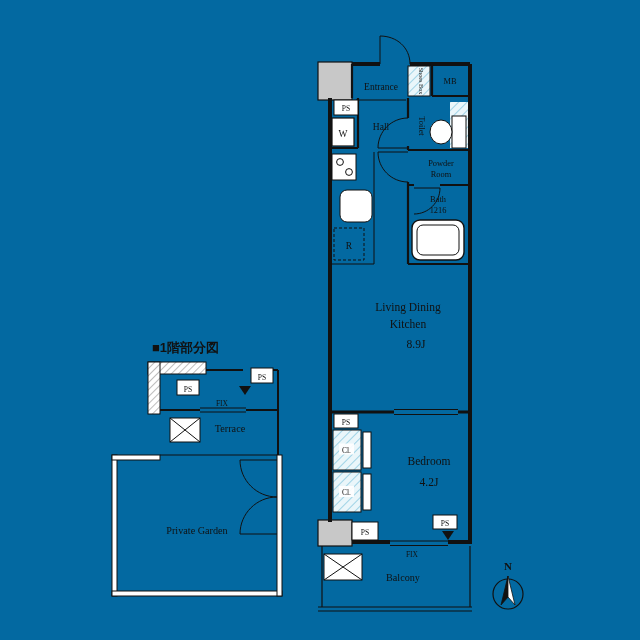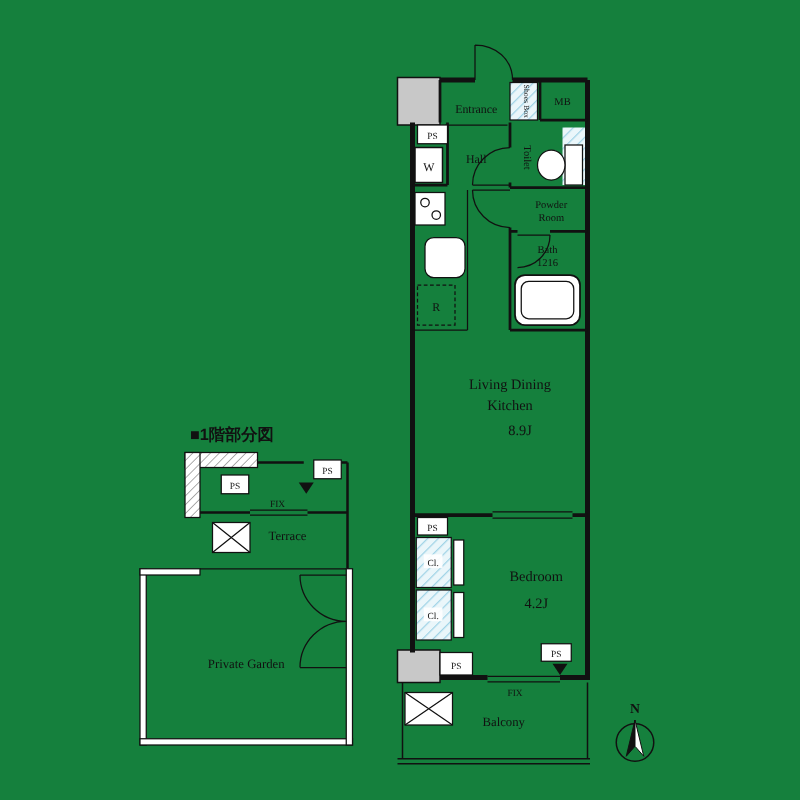--- a/index.html
+++ b/index.html
@@ -1,16 +1,16 @@
 <!DOCTYPE html>
 <html><head>
 <meta charset="utf-8">
 <style>
   html,body{margin:0;padding:0;background:#ffffff;}
-  .canvas-wrap{width:640px;height:640px;position:relative;background:#15803d;overflow:hidden;}
+  .canvas-wrap{width:640px;height:640px;position:relative;background:#0369a1;overflow:hidden;}
   svg{display:block;}
   text{fill:#111;font-family:"Liberation Serif",serif;}
   .lbl-small{font-size:7.5px;}
   .lbl-tiny{font-size:6.2px;}
   .lbl-room{font-size:11.5px;}
   .lbl-med{font-size:9.5px;}
   .lbl-sub{font-size:8.4px;}
   .lbl-area{font-size:10.2px;}
   .hdr{font-family:"Liberation Sans",sans-serif;font-size:13px;font-weight:bold;}
   .north{font-size:11px;font-weight:bold;}

